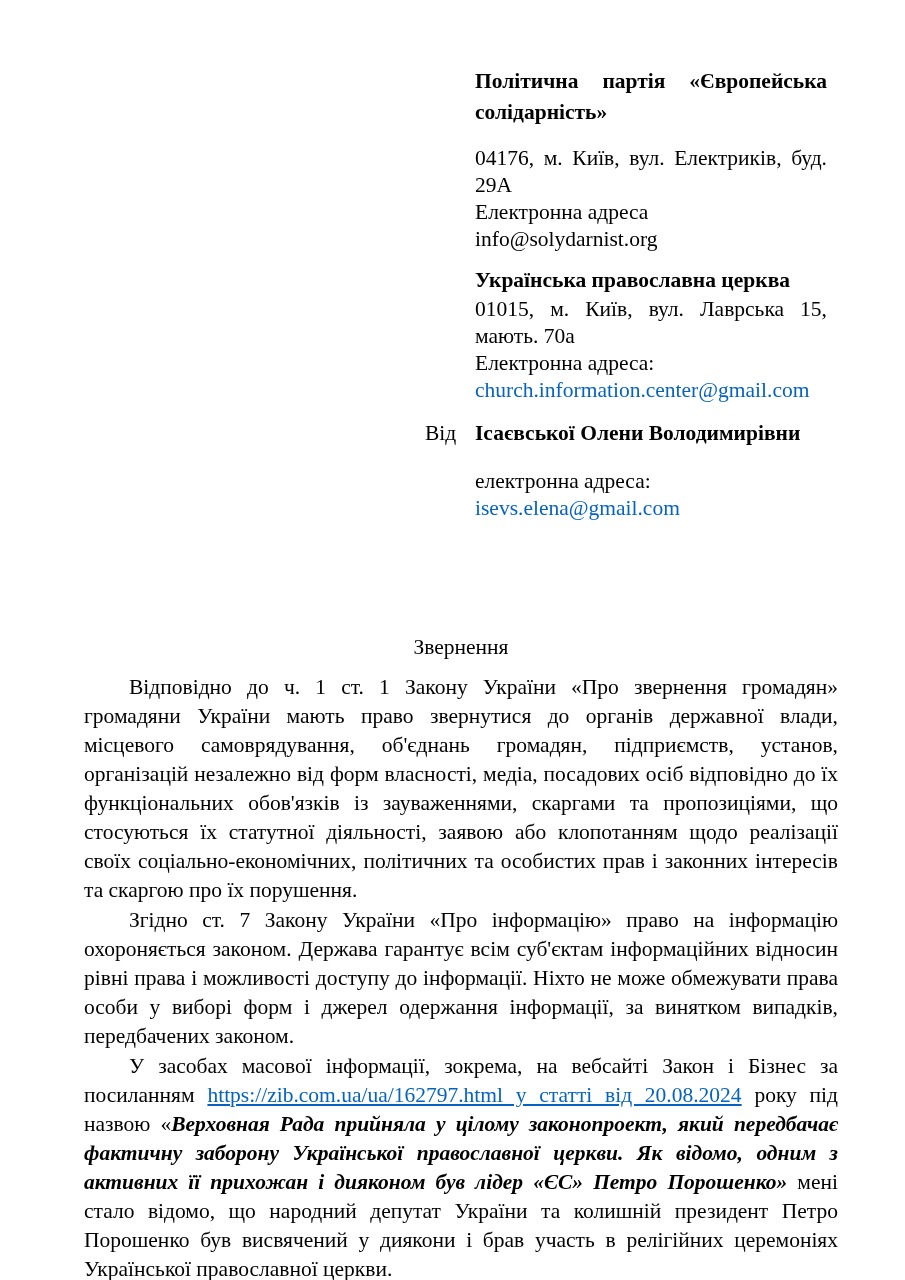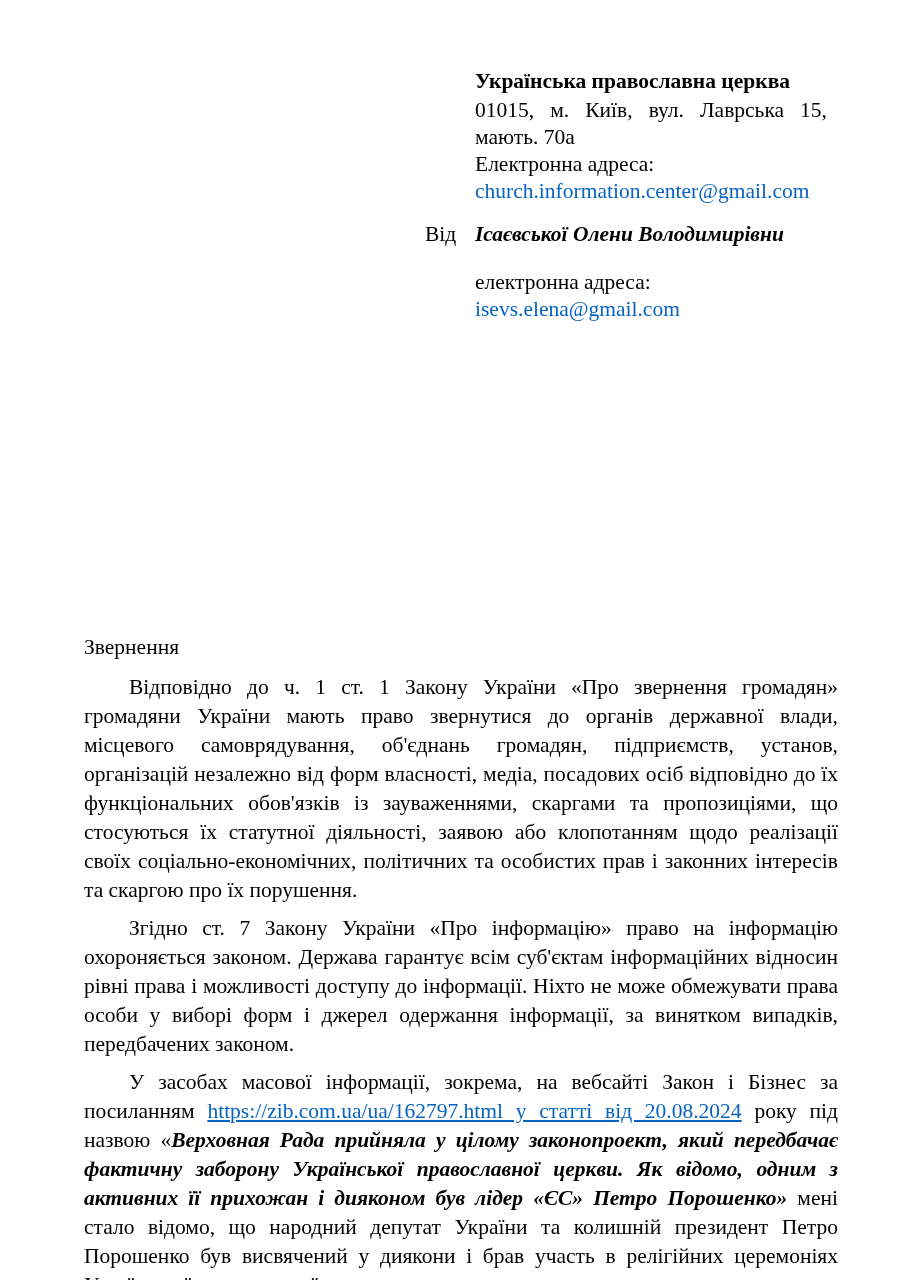--- a/index.html
+++ b/index.html
@@ -43,56 +43,62 @@
     position: relative;
     line-height: 31px;
     margin-bottom: 19px;
   }
   .from-label {
     position: absolute;
     left: -50px;
     top: 0;
     font-weight: normal;
   }
-  .from-name { font-weight: bold; font-style: italic; }
+  .from-name { font-weight: bold; }
   .link {
     color: var(--link-color);
     cursor: pointer;
   }
   
   .main {
     position: absolute;
     left: 84px;
     top: 633px;
     width: 754px;
     font-size: 21.5px;
     line-height: 29px;
   }
   .doc-title {
-    text-align: left;
+    text-align: center;
     font-weight: normal;
     font-size: 21.5px;
     line-height: 29px;
   }
   .paragraphs p {
     text-align: justify;
     text-indent: 45px;
-    margin-top: 9px;
+    margin-top: 1px;
   }
   .paragraphs p:first-child { margin-top: 11px; }
   .seg-bold-italic { font-weight: bold; font-style: italic; }
   .seg-link { color: var(--link-color); text-decoration: underline; cursor: pointer; }
 </style>
 </head>
 <body style="color: rgb(0, 0, 0); background: rgb(255, 255, 255);">
 
 <div class="page">
 
   <div class="addr-col">
 
+    <div class="addr-block block-1">
+      <div class="addr-name">Політична партія «Європейська солідарність»</div>
+      <div class="addr-lines">04176, м. Київ, вул. Електриків, буд. 29А</div>
+      <div class="addr-line-plain">Електронна адреса</div>
+      <div class="addr-line-plain">info@solydarnist.org</div>
+    </div>
 
     <div class="addr-block block-2">
       <div class="addr-name">Українська православна церква</div>
       <div class="addr-lines">01015, м. Київ, вул. Лаврська 15, мають. 70а</div>
       <div class="addr-line-plain">Електронна адреса:</div>
       <div class="addr-line-plain">
         <span class="link">church.information.center@gmail.com</span>
       </div>
     </div>
 

